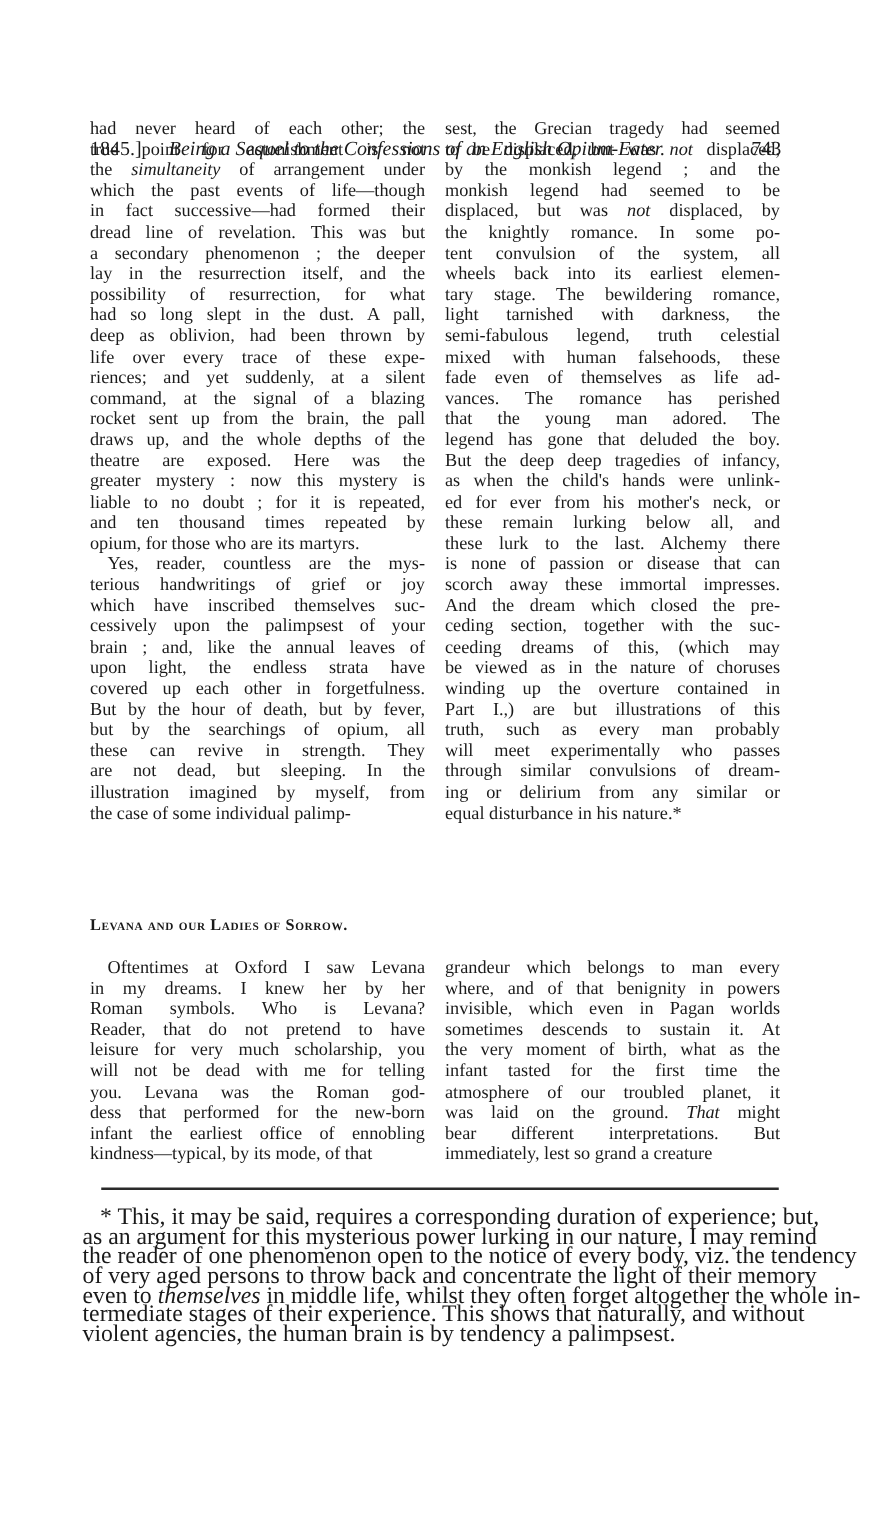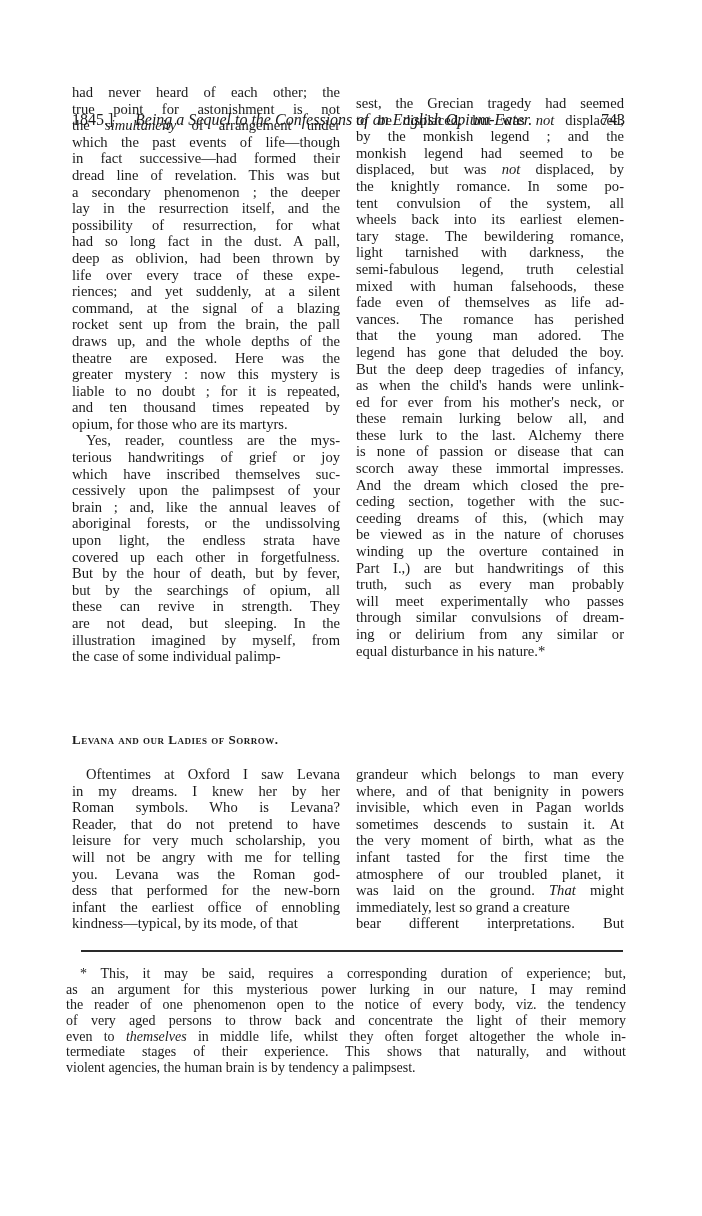--- a/index.html
+++ b/index.html
@@ -17,36 +17,36 @@
   .rh-title { position: absolute; left: 63px; top: 0; font-style: italic; }
   .rh-page { position: absolute; right: 0; top: 0; }
   .col {
     position: absolute; width: 268px;
     font-family: "Liberation Serif", serif; font-size: 14.6px; line-height: 16.6px;
     text-align: justify;
   }
   .col .ln { display: block; height: 16.6px; white-space: nowrap; text-align-last: justify; text-align: justify; }
   .col .ln.last { text-align-last: left; }
   .col .ln.indent { padding-left: 14px; }
-  .col-left { left: 0; top: 14px; }
+  .col-left { left: 0; top: 25px; }
   .col-right { left: 284px; top: 25px; }
   .section-heading {
     position: absolute; left: 0; top: 662px; width: 553px; 
     font-family: "Liberation Serif", serif; font-size: 13px; font-variant: small-caps;
     font-weight: bold; letter-spacing: 0.5px;
   }
   .col-left2 { left: 0; top: 696px; }
   .col-right2 { left: 284px; top: 696px; }
   .rule {
     position: absolute; left: 9px; top: 880px; width: 542px; height: 0;
     border-top: 2px solid #2a2a2a;
   }
   .footnote {
     position: absolute; left: -6px; top: 896px; width: 560px;
-    font-family: "Liberation Serif", serif; font-size: 14px; line-height: 15.7px;
+    font-family: "Liberation Serif", serif; font-size: 19px; line-height: 15.7px;
   }
   .footnote .ln { display: block; height: 15.7px; white-space: nowrap; text-align: justify; text-align-last: justify; }
   .footnote .ln.indent { padding-left: 14px; }
   .footnote .ln.last { text-align-last: left; }
   em { font-style: italic; }
 </style>
 </head>
 <body>
 
 <div class="page">
@@ -59,38 +59,37 @@
   <div class="col col-left">
       <span class="ln">had never heard of each other; the</span>
       <span class="ln">true point for astonishment is not</span>
       <span class="ln">the <em>simultaneity</em> of arrangement under</span>
       <span class="ln">which the past events of life—though</span>
       <span class="ln">in fact successive—had formed their</span>
       <span class="ln">dread line of revelation. This was but</span>
       <span class="ln">a secondary phenomenon ; the deeper</span>
       <span class="ln">lay in the resurrection itself, and the</span>
       <span class="ln">possibility of resurrection, for what</span>
-      <span class="ln">had so long fact in the dust. A pall,</span>
+      <span class="ln">had so long slept in the dust. A pall,</span>
       <span class="ln">deep as oblivion, had been thrown by</span>
       <span class="ln">life over every trace of these expe-</span>
       <span class="ln">riences; and yet suddenly, at a silent</span>
       <span class="ln">command, at the signal of a blazing</span>
       <span class="ln">rocket sent up from the brain, the pall</span>
       <span class="ln">draws up, and the whole depths of the</span>
       <span class="ln">theatre are exposed. Here was the</span>
       <span class="ln">greater mystery : now this mystery is</span>
       <span class="ln">liable to no doubt ; for it is repeated,</span>
       <span class="ln">and ten thousand times repeated by</span>
       <span class="ln last">opium, for those who are its martyrs.</span>
       <span class="ln indent">Yes, reader, countless are the mys-</span>
       <span class="ln">terious handwritings of grief or joy</span>
       <span class="ln">which have inscribed themselves suc-</span>
       <span class="ln">cessively upon the palimpsest of your</span>
       <span class="ln">brain ; and, like the annual leaves of</span>
-      <span class="ln">aboriginal forests, or the undissolving</span>
       <span class="ln">upon light, the endless strata have</span>
       <span class="ln">covered up each other in forgetfulness.</span>
       <span class="ln">But by the hour of death, but by fever,</span>
       <span class="ln">but by the searchings of opium, all</span>
       <span class="ln">these can revive in strength. They</span>
       <span class="ln">are not dead, but sleeping. In the</span>
       <span class="ln">illustration imagined by myself, from</span>
       <span class="ln last">the case of some individual palimp-</span>
     </div>
   <div class="col col-right">
@@ -115,53 +114,53 @@
       <span class="ln">ed for ever from his mother's neck, or</span>
       <span class="ln">these remain lurking below all, and</span>
       <span class="ln">these lurk to the last. Alchemy there</span>
       <span class="ln">is none of passion or disease that can</span>
       <span class="ln">scorch away these immortal impresses.</span>
       <span class="ln">And the dream which closed the pre-</span>
       <span class="ln">ceding section, together with the suc-</span>
       <span class="ln">ceeding dreams of this, (which may</span>
       <span class="ln">be viewed as in the nature of choruses</span>
       <span class="ln">winding up the overture contained in</span>
-      <span class="ln">Part I.,) are but handwritings of this</span>
+      <span class="ln">Part I.,) are but illustrations of this</span>
       <span class="ln">truth, such as every man probably</span>
       <span class="ln">will meet experimentally who passes</span>
       <span class="ln">through similar convulsions of dream-</span>
       <span class="ln">ing or delirium from any similar or</span>
       <span class="ln last">equal disturbance in his nature.*</span>
     </div>
 
   <div class="section-heading">Levana and our Ladies of Sorrow.</div>
 
   <div class="col col-left2">
       <span class="ln indent">Oftentimes at Oxford I saw Levana</span>
       <span class="ln">in my dreams. I knew her by her</span>
       <span class="ln">Roman symbols. Who is Levana?</span>
       <span class="ln">Reader, that do not pretend to have</span>
       <span class="ln">leisure for very much scholarship, you</span>
-      <span class="ln">will not be angry with me for telling</span>
+      <span class="ln">will not be dead with me for telling</span>
       <span class="ln">you. Levana was the Roman god-</span>
       <span class="ln">dess that performed for the new-born</span>
       <span class="ln">infant the earliest office of ennobling</span>
       <span class="ln last">kindness—typical, by its mode, of that</span>
     </div>
   <div class="col col-right2">
       <span class="ln">grandeur which belongs to man every</span>
       <span class="ln">where, and of that benignity in powers</span>
       <span class="ln">invisible, which even in Pagan worlds</span>
       <span class="ln">sometimes descends to sustain it. At</span>
       <span class="ln">the very moment of birth, what as the</span>
       <span class="ln">infant tasted for the first time the</span>
       <span class="ln">atmosphere of our troubled planet, it</span>
       <span class="ln">was laid on the ground. <em>That</em> might</span>
+      <span class="ln">bear different interpretations. But</span>
       <span class="ln last">immediately, lest so grand a creature</span>
-      <span class="ln">bear different interpretations. But</span>
     </div>
 
   <div class="rule"></div>
 
   <div class="footnote">
       <span class="ln indent">* This, it may be said, requires a corresponding duration of experience; but,</span>
       <span class="ln">as an argument for this mysterious power lurking in our nature, I may remind</span>
       <span class="ln">the reader of one phenomenon open to the notice of every body, viz. the tendency</span>
       <span class="ln">of very aged persons to throw back and concentrate the light of their memory</span>
       <span class="ln">even to <em>themselves</em> in middle life, whilst they often forget altogether the whole in-</span>

